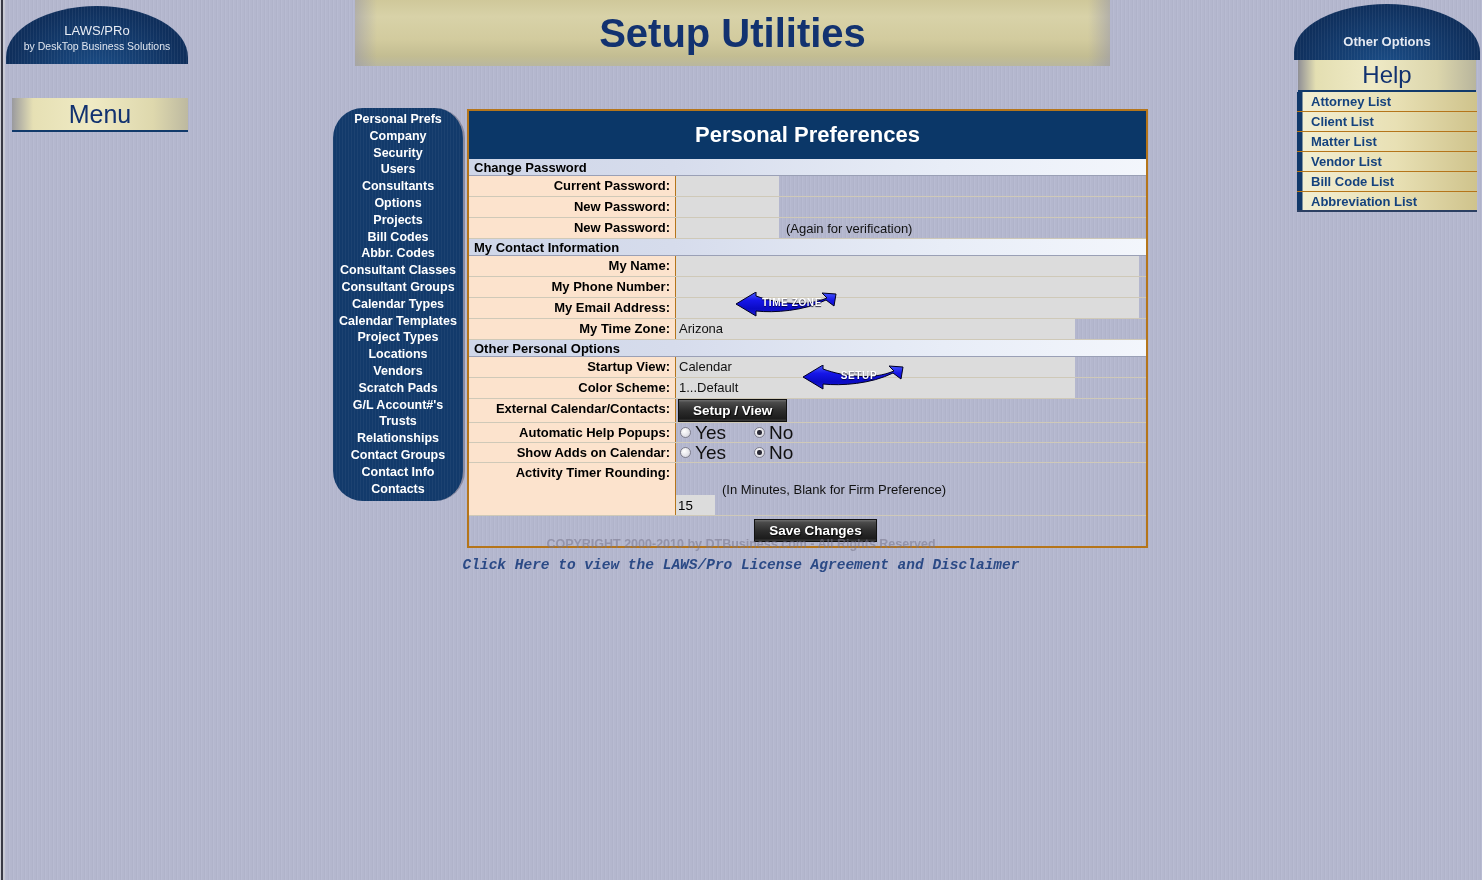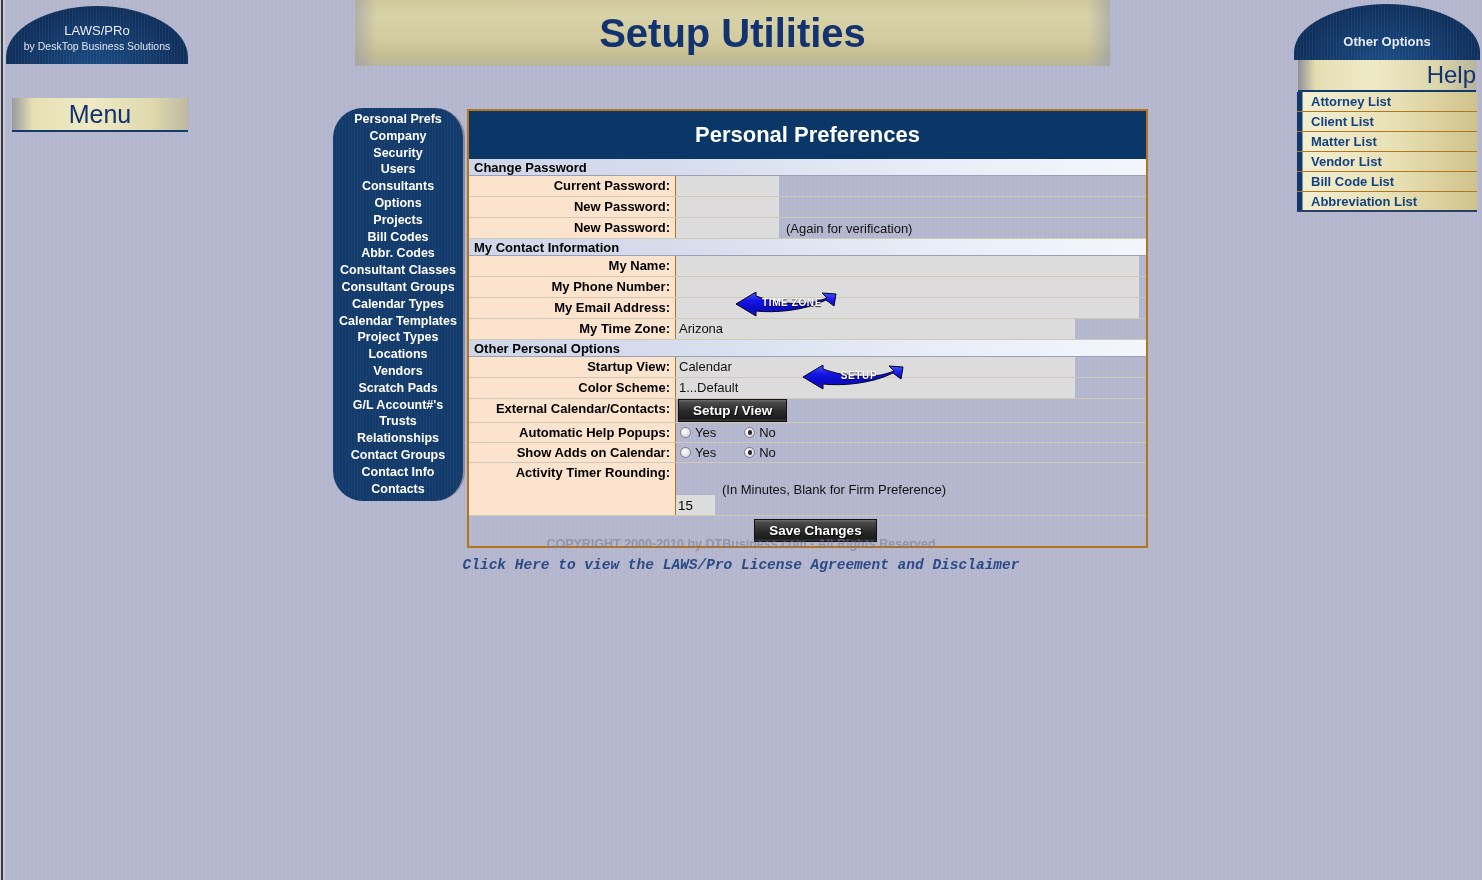--- a/index.html
+++ b/index.html
@@ -124,21 +124,21 @@
     color: #e4e9f2;
     font-size: 13px;
     font-weight: bold;
   }
   #help-bar {
     position: absolute;
     left: 4px; top: 56px;
     width: 178px; height: 30px;
     background: linear-gradient(to right, #8f8f95 0%, #e4dfb2 10%, #efeac6 42%, #dcd6ac 78%, #b8b59c 100%);
     border-bottom: 2px solid #123a6b;
-    display: flex; align-items: center; justify-content: flex-end;
+    display: flex; align-items: center; justify-content: center;
   }
   #help-bar-text {
     font-size: 24px; color: #123270; line-height: 1;
   }
   #options-list {
     position: absolute;
     left: 3px; top: 88px;
     width: 180px;
   }
   .option-item {
@@ -284,21 +284,21 @@
   }
   .radio-dot.on::after {
     content: "";
     position: absolute;
     left: 2.4px; top: 2.4px;
     width: 4.2px; height: 4.2px;
     border-radius: 50%;
     background: #2a2a36;
   }
   .radio-label {
-    font-size: 13px;
+    font-size: 19px;
     color: #111;
     margin-right: 28px;
   }
   .btn3d {
     background: linear-gradient(to bottom, #6d6d6d 0%, #4a4a4a 12%, #2c2c2c 52%, #1c1c1c 88%, #3c3c3c 100%);
     border: 1px solid #111;
     color: #ffffff;
     font-size: 13.5px;
     font-weight: bold;
     text-shadow: 1px 1px 1px rgba(0,0,0,.9);

